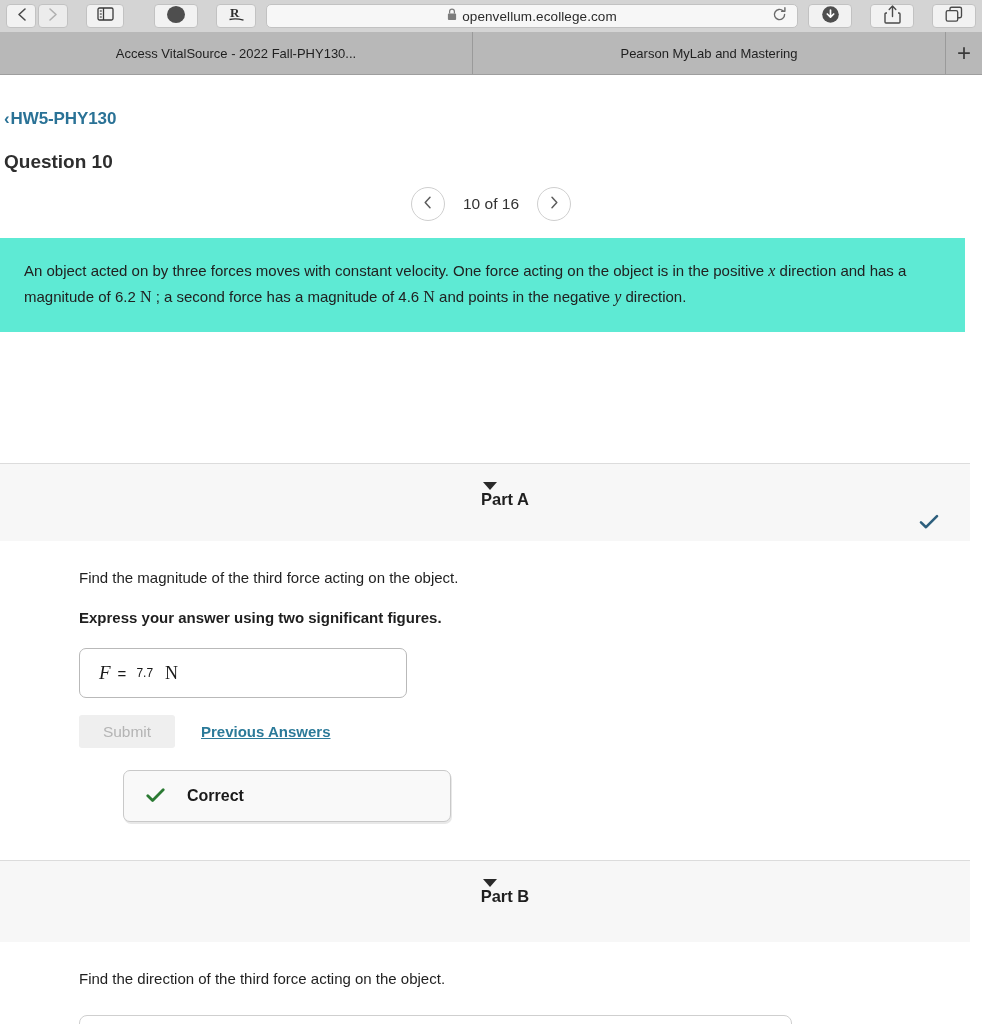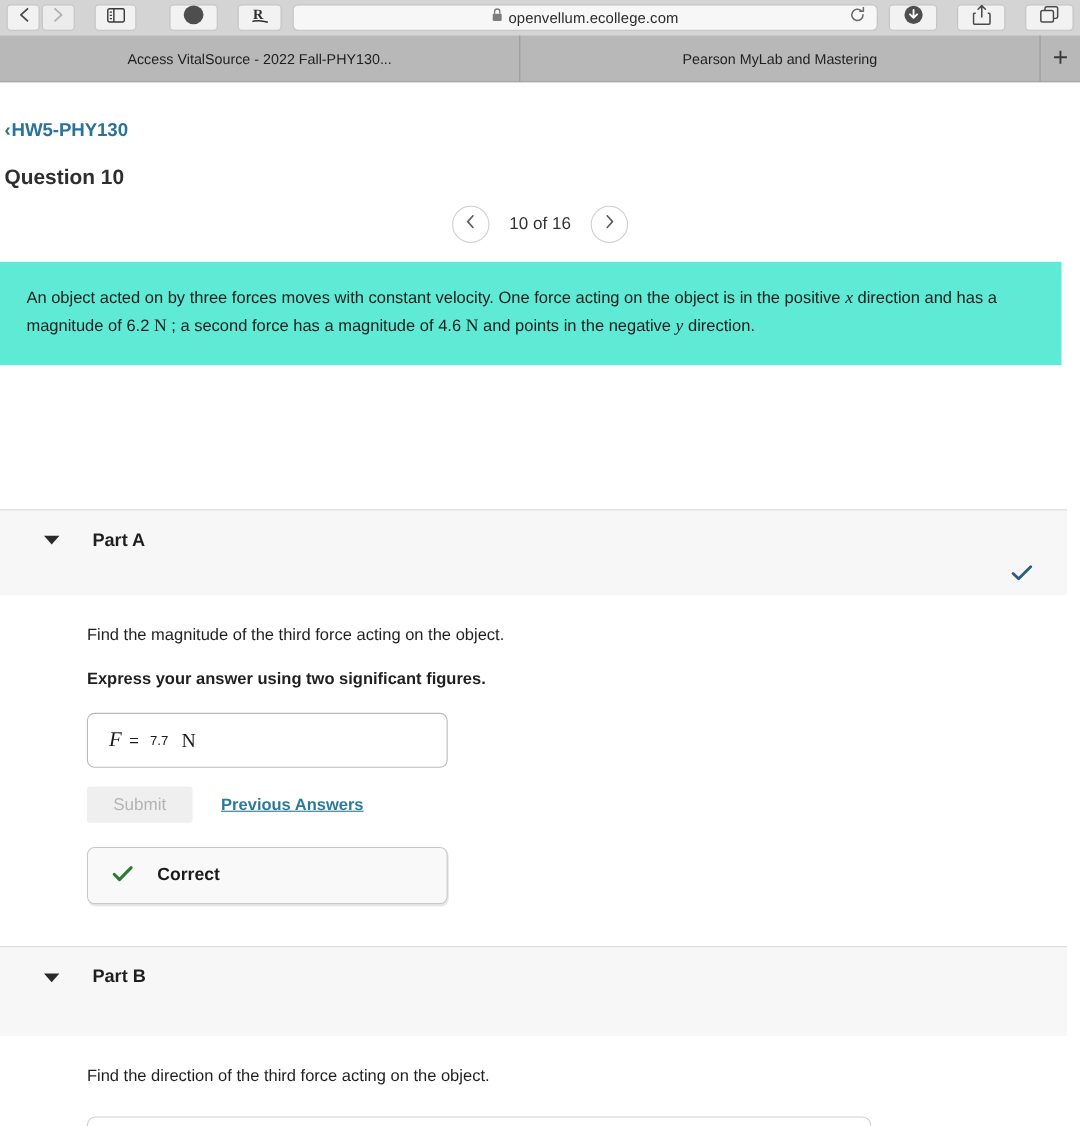--- a/index.html
+++ b/index.html
@@ -165,20 +165,21 @@
     border-top: 1px solid #dcdcdc;
     padding: 18px 0 0 0;
     position: relative;
     height: 78px;
   }
   .part-header.tall { height: 82px; }
   .part-title-row {
     display: flex;
     align-items: center;
     padding-left: 40px;
+    flex-direction: column;
   }
   .tri-toggle {
     width: 0; height: 0;
     border-left: 7px solid transparent;
     border-right: 7px solid transparent;
     border-top: 8px solid #2a2a2a;
     margin-right: 30px;
   }
   .part-title {
     font-size: 16.5px;
@@ -247,20 +248,21 @@
     height: 52px;
     border: 1px solid #c9c9c9;
     border-radius: 7px;
     background: #f9f9f9;
     margin-top: 22px;
     display: flex;
     align-items: center;
     padding-left: 22px;
     gap: 22px;
     box-shadow: 1px 2px 0 rgba(0,0,0,0.09);
+    margin-left: 44px;
   }
   .fb-check { color: #2b7a33; font-size: 19px; line-height: 1; }
   .fb-text { font-size: 16px; font-weight: bold; color: #1a1a1a; }
 
   
   .editor-panel {
     width: 713px;
     margin-top: 24px;
     border: 1px solid #cfcfcf;
     border-radius: 8px;

